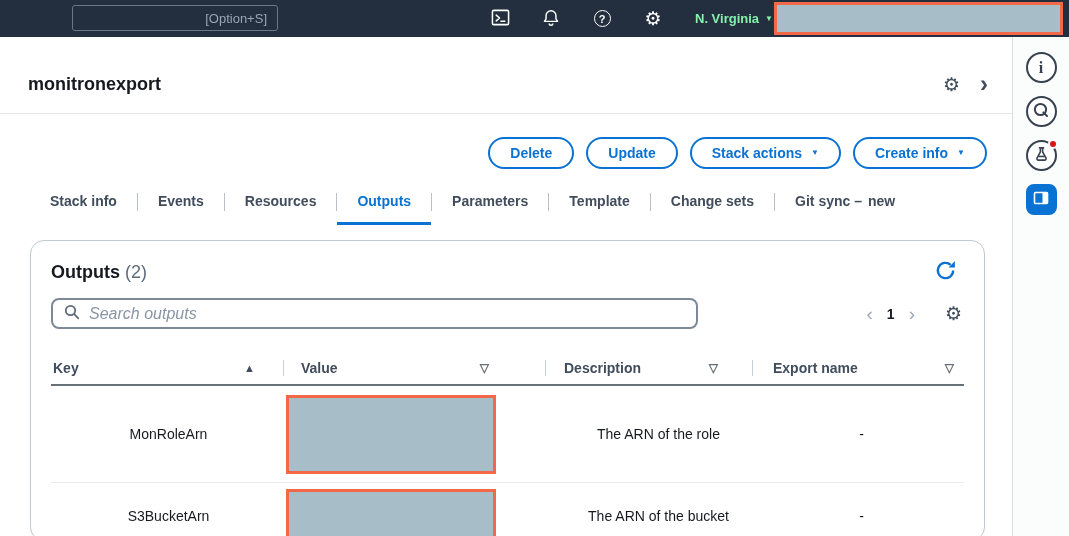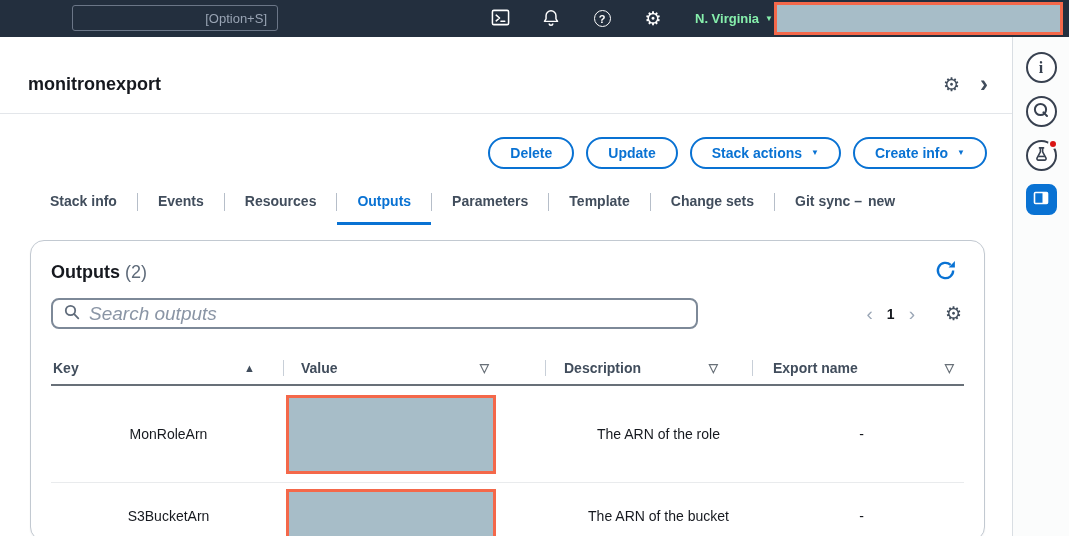--- a/index.html
+++ b/index.html
@@ -67,21 +67,21 @@
           background:#fff; padding:18px 20px 0 20px; box-shadow:0 1px 2px rgba(0,0,0,0.05); }
   .card-header { display:flex; align-items:center; }
   .card-title { font-size:18px; font-weight:bold; color:#16191f; }
   .card-count { font-size:18px; font-weight:normal; color:#5f6b7a; margin-left:5px; }
   .refresh-btn { margin-left:auto; margin-right:6px; background:none; border:none; cursor:pointer;
                  width:26px; height:26px; display:flex; align-items:center; justify-content:center; }
 
   .toolbar { display:flex; align-items:center; margin-top:13px; }
   .search-box { width:647px; height:31px; border:2px solid #7d8998; border-radius:8px; background:#fff;
                 display:flex; align-items:center; padding:0 11px; gap:9px; }
-  .search-box input { border:none; outline:none; flex:1; font-size:19px; color:#16191f; background:transparent; }
+  .search-box input { border:none; outline:none; flex:1; font-size:16px; color:#16191f; background:transparent; }
   .search-box input::placeholder { color:#8a95a5; font-style:italic; }
   .pager { margin-left:auto; display:flex; align-items:center; margin-right:2px; }
   .pager-btn { background:none; border:none; font-size:19px; color:#9ba7b6; cursor:pointer; padding:0 8px; line-height:1; }
   .page-num { font-size:14px; font-weight:bold; color:#16191f; padding:0 6px; }
   .prefs-btn { background:none; border:none; font-size:19px; line-height:1; color:#414d5c; cursor:pointer; margin-left:22px; }
 
   
   .table { margin-top:23px;text-align:center; }
   .thead { display:flex; align-items:center; height:34px; border-bottom:2px solid #687078; }
   .th { display:flex; align-items:center; font-size:14px; font-weight:bold; color:#414d5c; height:100%; }

